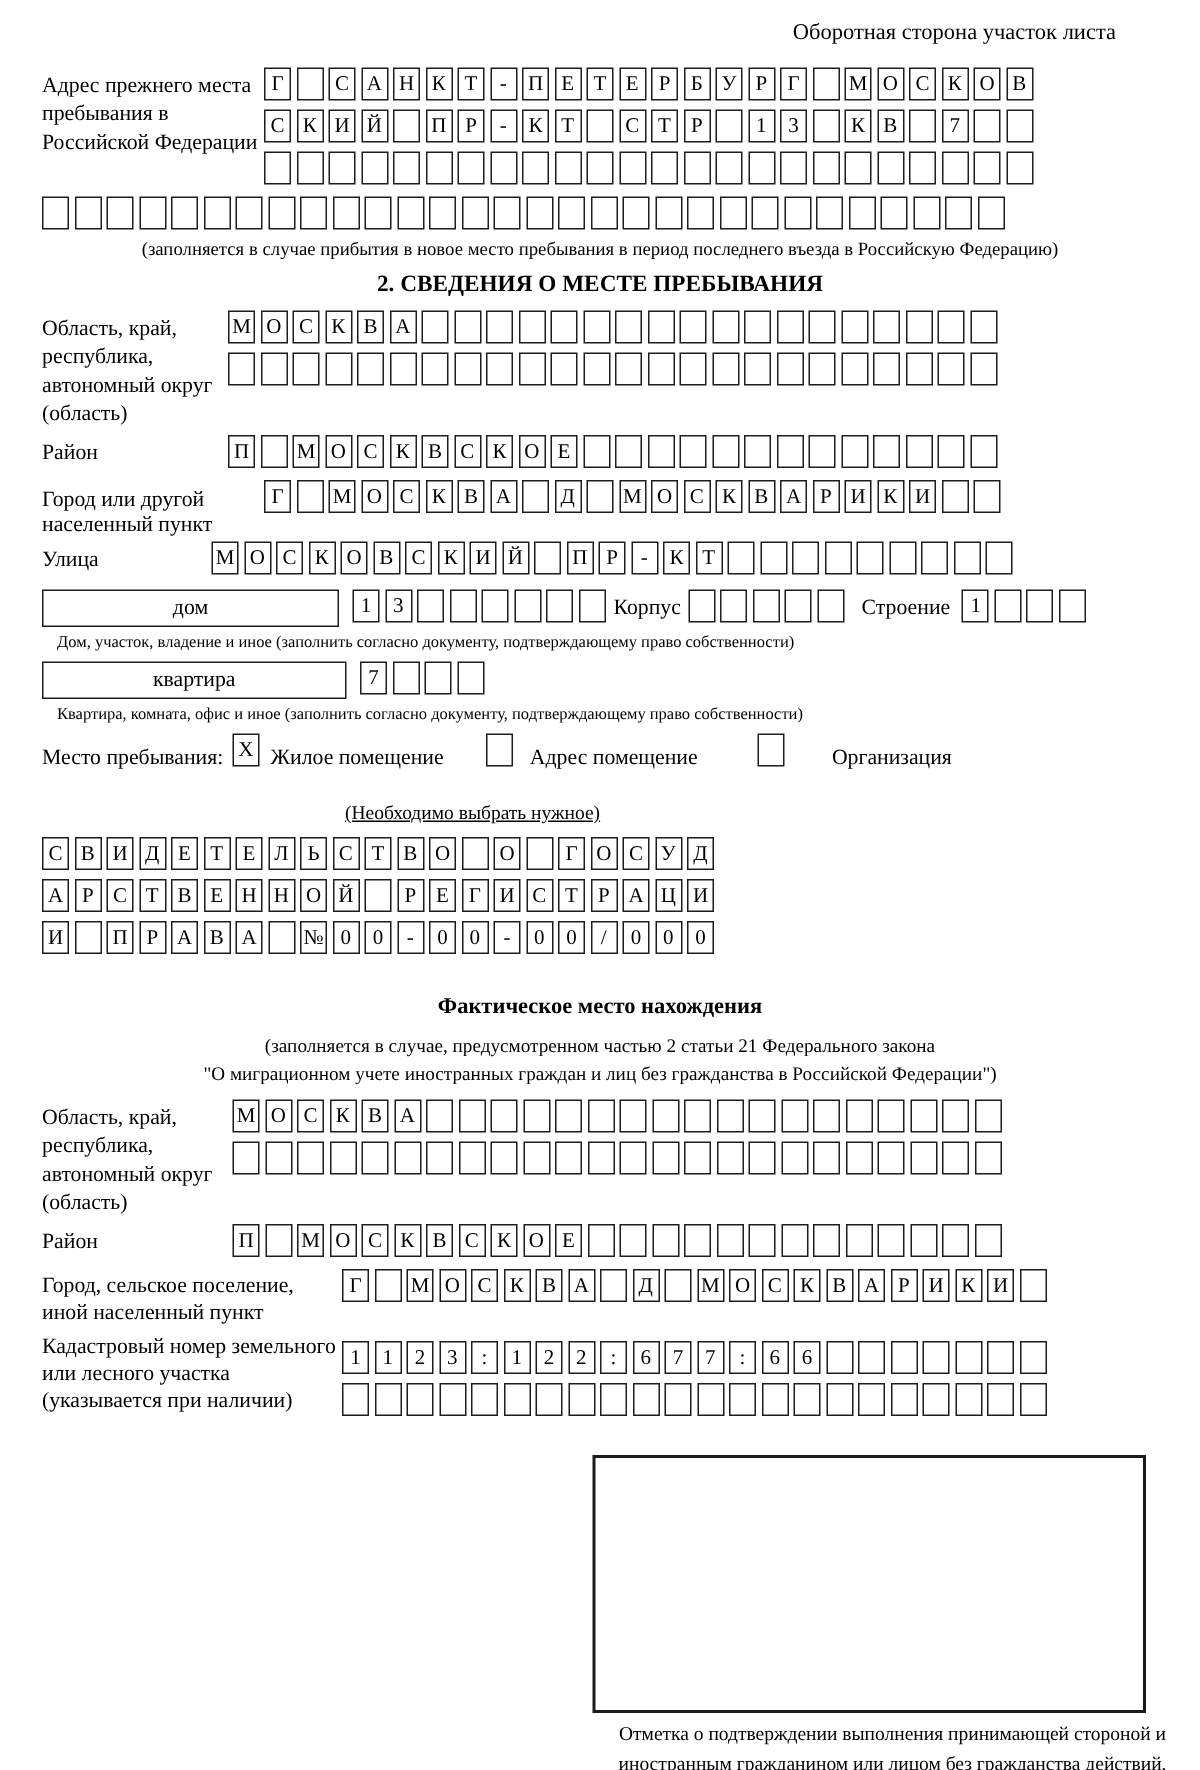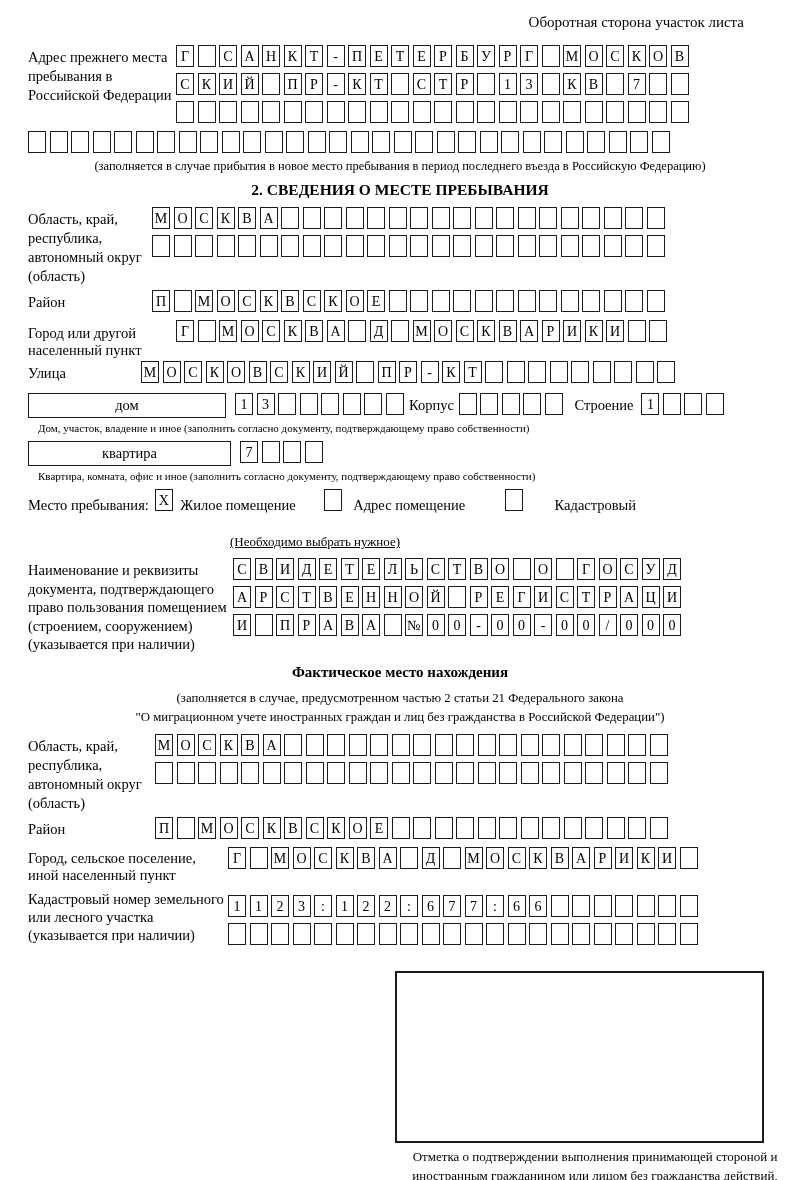--- a/index.html
+++ b/index.html
@@ -112,26 +112,25 @@
   </div>
   <div class="caption">Квартира, комната, офис и иное (заполнить согласно документу, подтверждающему право собственности)</div>
 
   <div class="frow stay-row">
     <div class="stay-label">Место пребывания:</div>
     <div class="boxrow" style="margin:0 0 0 6px;height:25px"><span class="cbox">X</span></div>
     <div class="stay-opt" style="margin-left:4px">Жилое помещение</div>
     <div class="boxrow" style="margin:0 0 0 28px"><span class="cbox"></span></div>
     <div class="stay-opt" style="margin-left:8px">Адрес помещение</div>
     <div class="boxrow" style="margin:0 0 0 40px"><span class="cbox"></span></div>
-    <div class="stay-opt" style="margin-left:28px">Кадастровый</div>
+    <div class="stay-opt" style="margin-left:28px">Организация</div>
   </div>
   <div class="stay-note">(Необходимо выбрать нужное)</div>
 
   <div class="frow blk" style="min-height:95px">
-    <div class="flabel w205" style="line-height:18.5px">Наименование и реквизиты документа, подтверждающего право пользования помещением (строением, сооружением) (указывается при наличии)</div>
     <div class="rows">
       <div class="boxrow"><span class="cbox">С</span><span class="cbox">В</span><span class="cbox">И</span><span class="cbox">Д</span><span class="cbox">Е</span><span class="cbox">Т</span><span class="cbox">Е</span><span class="cbox">Л</span><span class="cbox">Ь</span><span class="cbox">С</span><span class="cbox">Т</span><span class="cbox">В</span><span class="cbox">О</span><span class="cbox"></span><span class="cbox">О</span><span class="cbox"></span><span class="cbox">Г</span><span class="cbox">О</span><span class="cbox">С</span><span class="cbox">У</span><span class="cbox">Д</span></div>
       <div class="boxrow"><span class="cbox">А</span><span class="cbox">Р</span><span class="cbox">С</span><span class="cbox">Т</span><span class="cbox">В</span><span class="cbox">Е</span><span class="cbox">Н</span><span class="cbox">Н</span><span class="cbox">О</span><span class="cbox">Й</span><span class="cbox"></span><span class="cbox">Р</span><span class="cbox">Е</span><span class="cbox">Г</span><span class="cbox">И</span><span class="cbox">С</span><span class="cbox">Т</span><span class="cbox">Р</span><span class="cbox">А</span><span class="cbox">Ц</span><span class="cbox">И</span></div>
       <div class="boxrow"><span class="cbox">И</span><span class="cbox"></span><span class="cbox">П</span><span class="cbox">Р</span><span class="cbox">А</span><span class="cbox">В</span><span class="cbox">А</span><span class="cbox"></span><span class="cbox">№</span><span class="cbox">0</span><span class="cbox">0</span><span class="cbox">-</span><span class="cbox">0</span><span class="cbox">0</span><span class="cbox">-</span><span class="cbox">0</span><span class="cbox">0</span><span class="cbox">/</span><span class="cbox">0</span><span class="cbox">0</span><span class="cbox">0</span></div>
     </div>
   </div>
 
   <div class="act-title">Фактическое место нахождения</div>
   <div class="act-note">(заполняется в случае, предусмотренном частью 2 статьи 21 Федерального закона</div>
   <div class="act-note" style="margin-bottom:7px">"О миграционном учете иностранных граждан и лиц без гражданства в Российской Федерации")</div>

